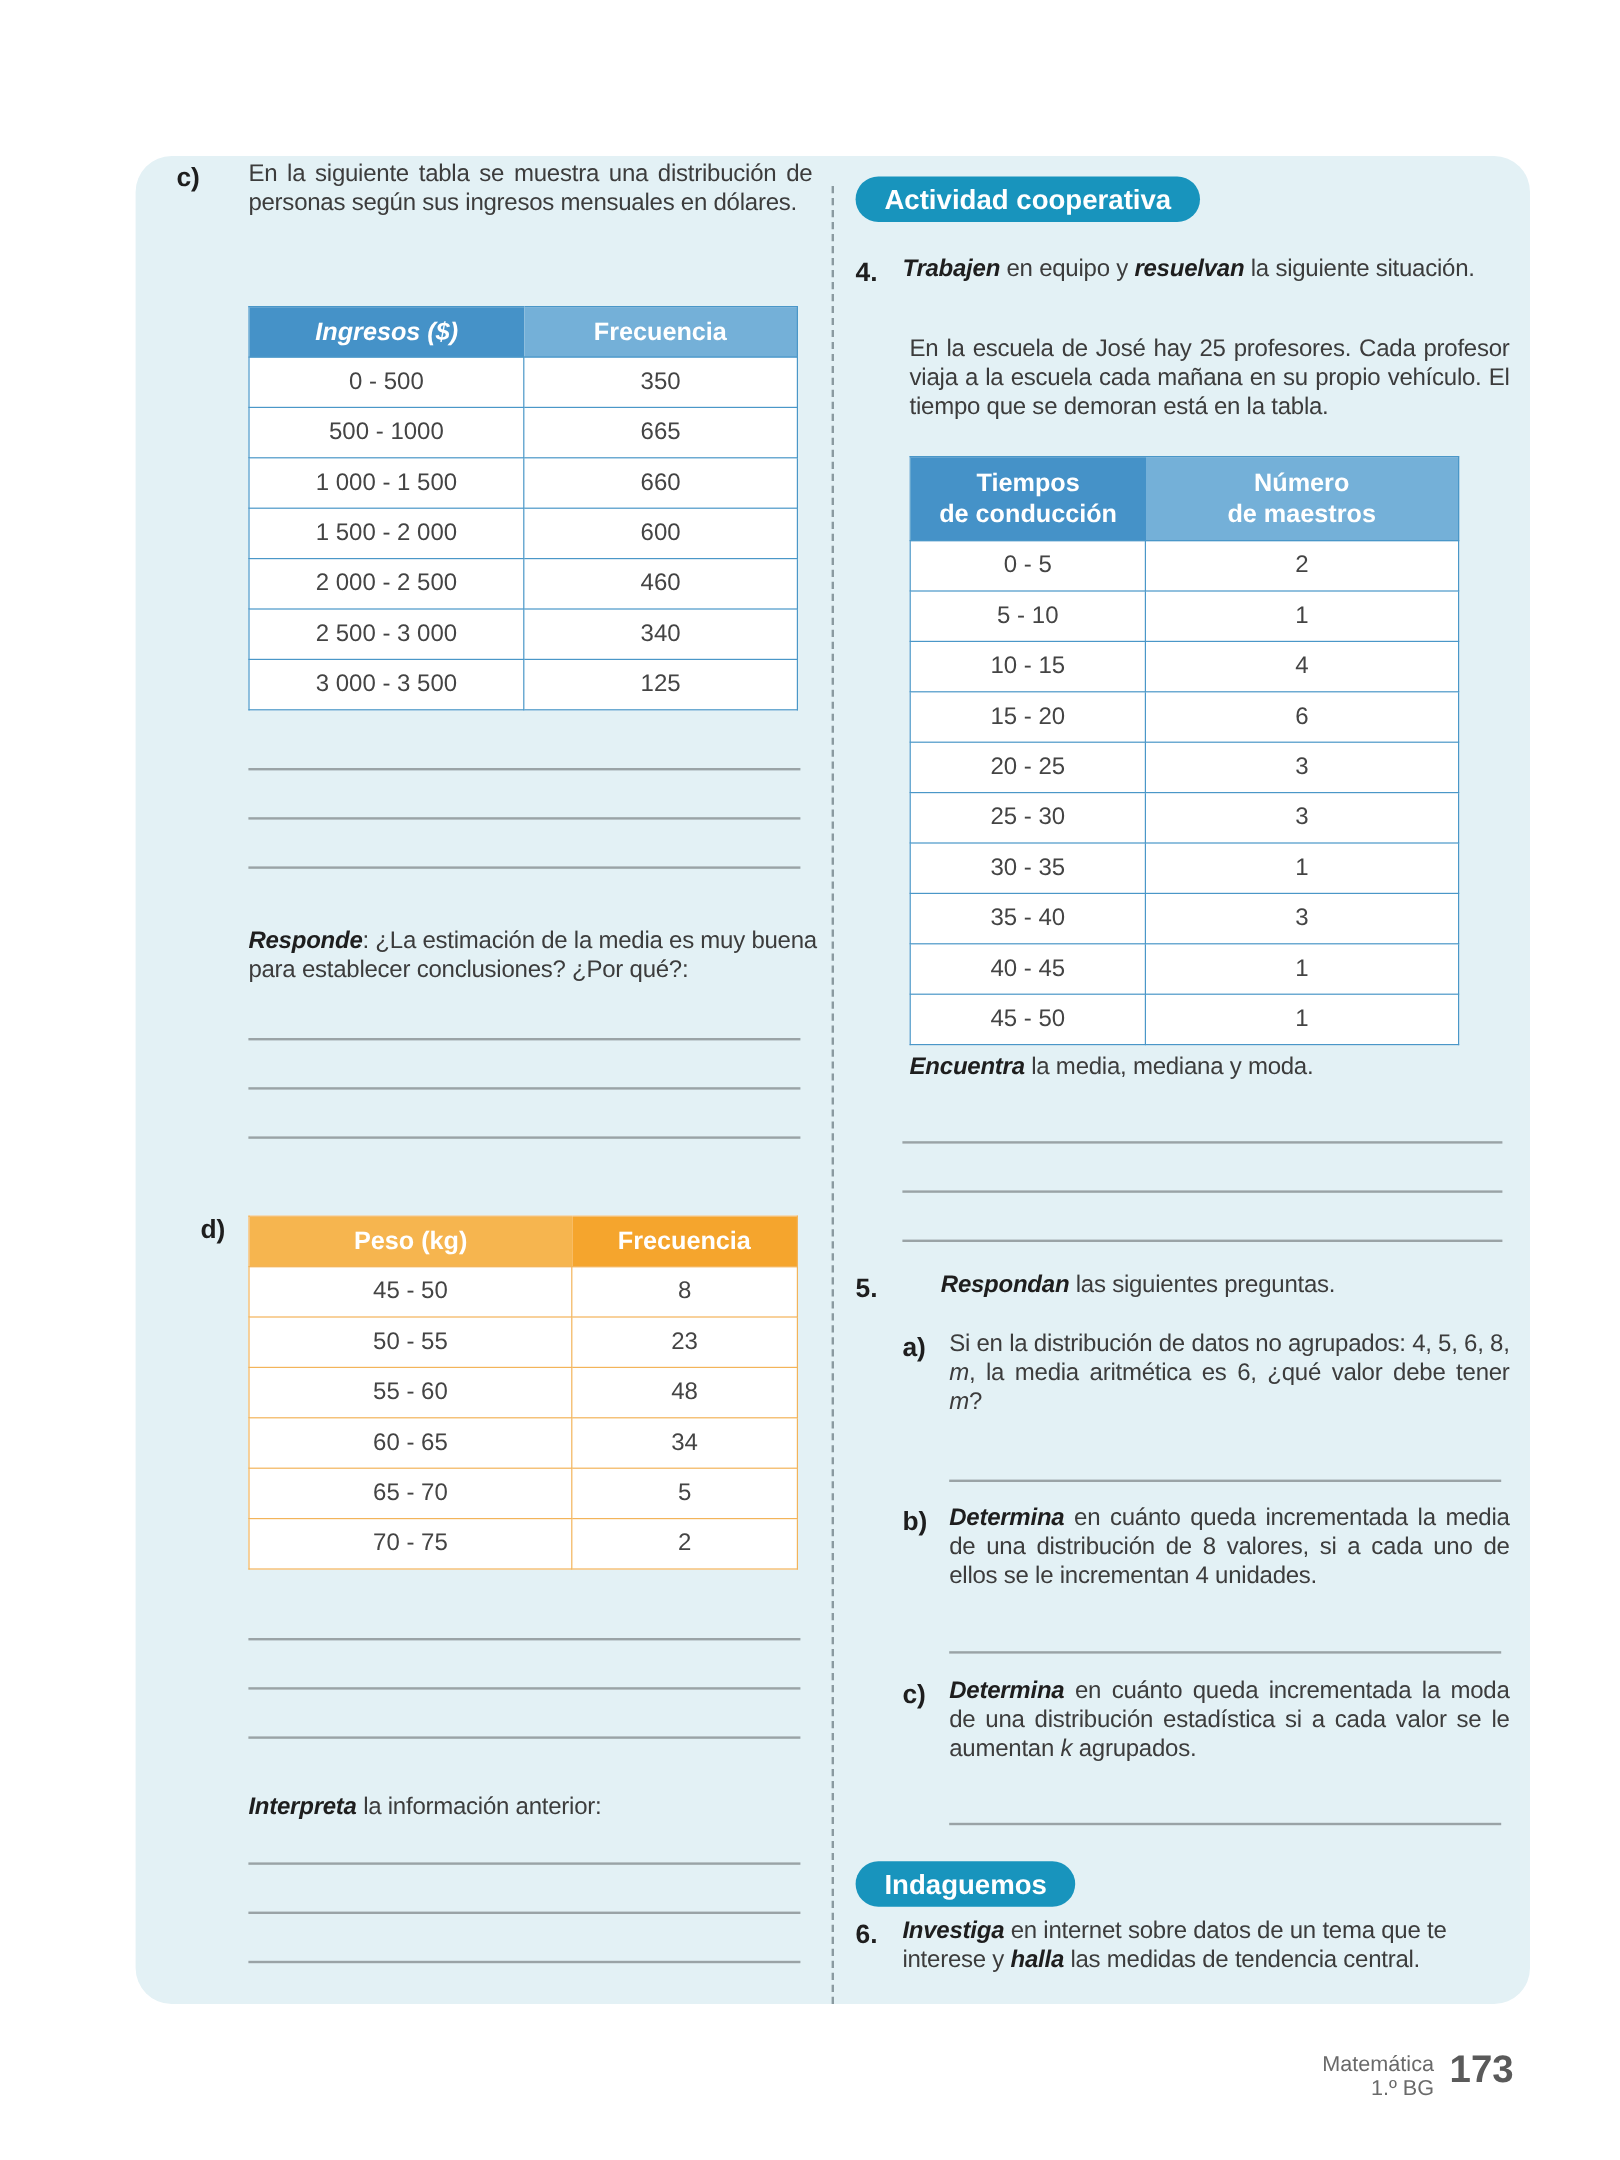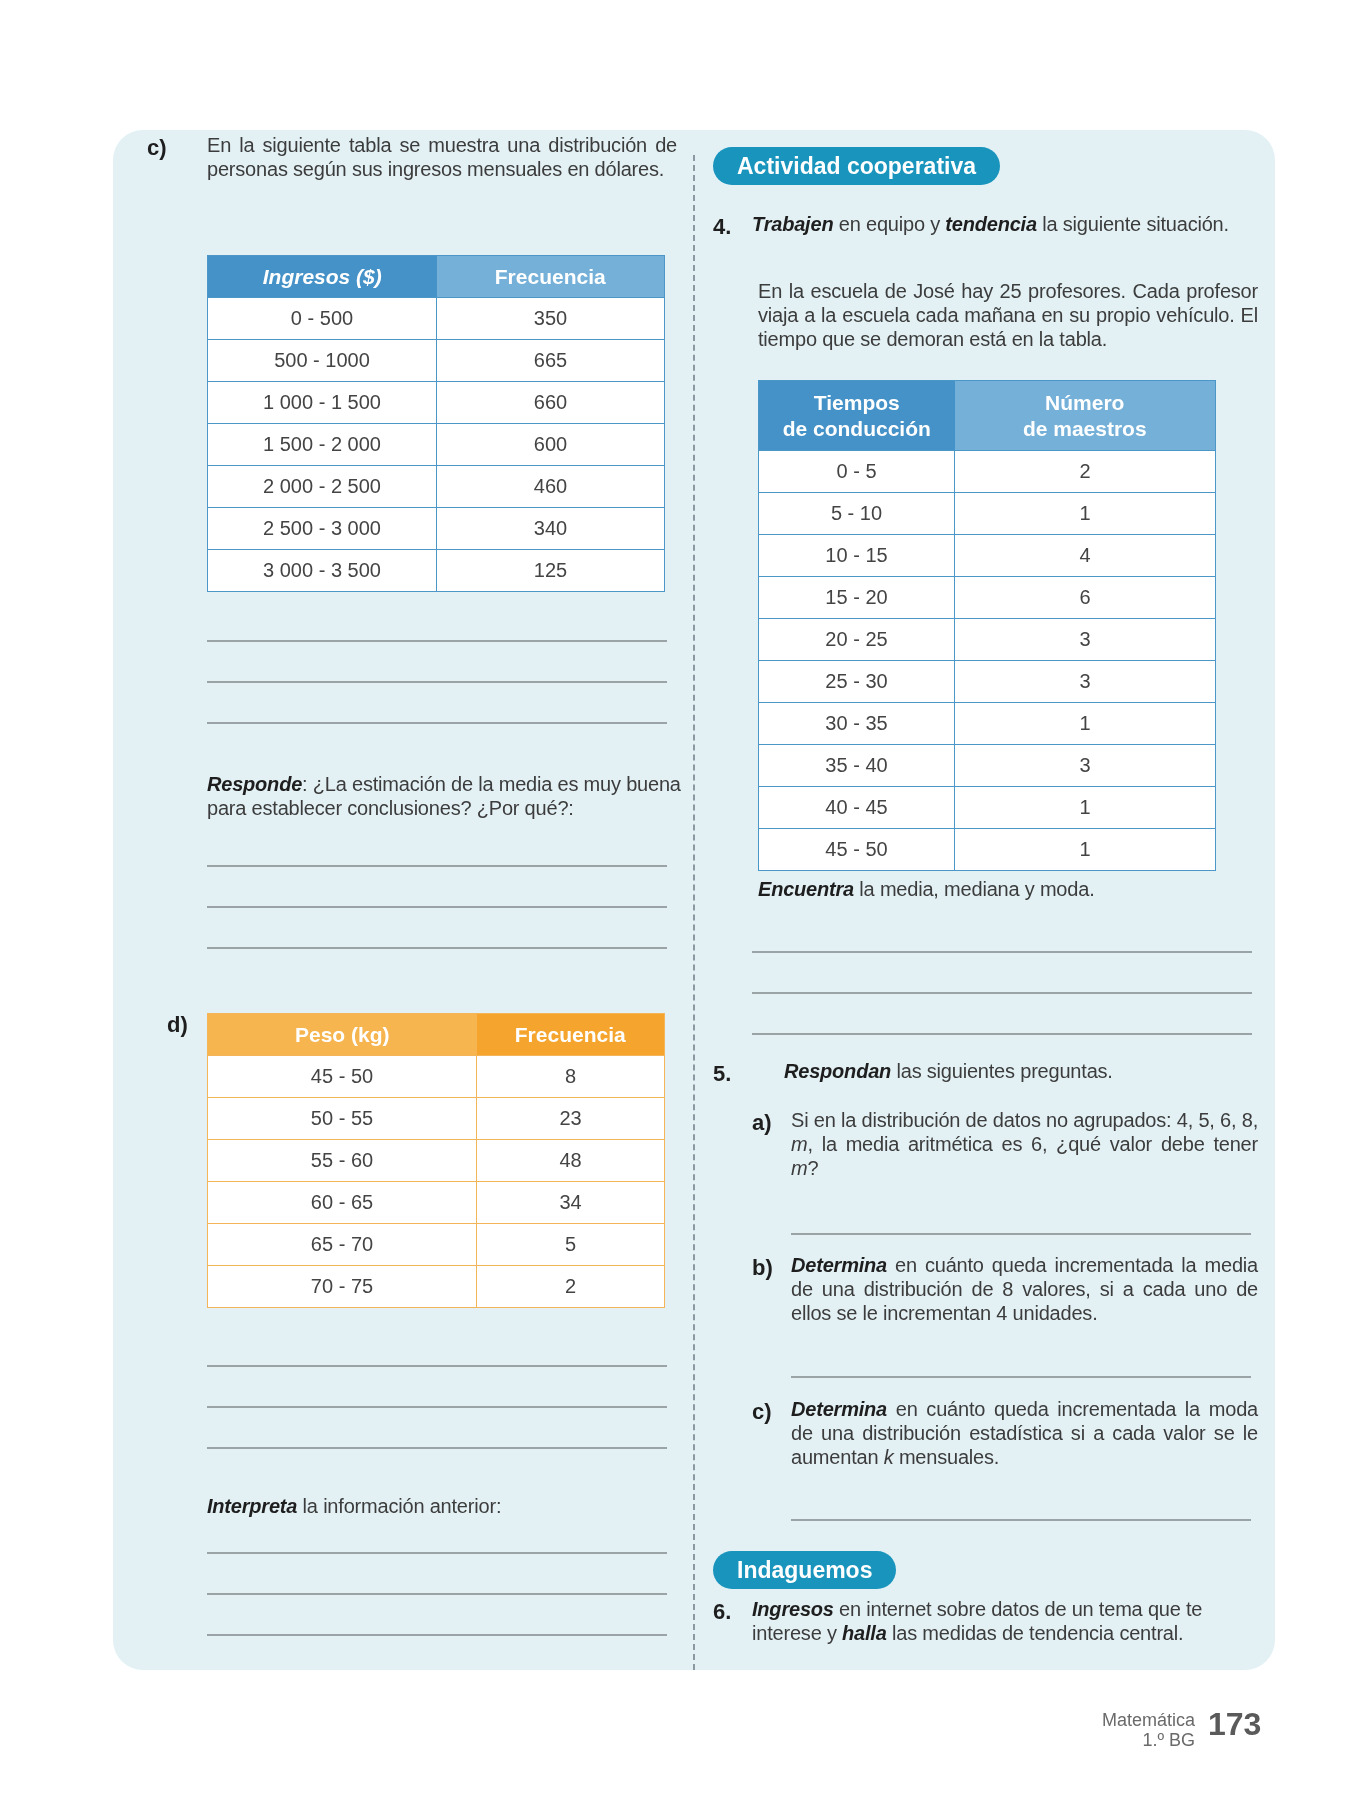--- a/index.html
+++ b/index.html
@@ -136,21 +136,21 @@
 
 <div class="abs txt" style="left:207px; top:1494px; width:470px;"><span class="b">Interpreta</span><span> la información anterior:</span></div>
 
 <div class="line" style="left:207px; top:1552px; width:460px;"></div>
 <div class="line" style="left:207px; top:1593px; width:460px;"></div>
 <div class="line" style="left:207px; top:1634px; width:460px;"></div>
 
 <div class="pill" style="left:713px; top:147px;">Actividad cooperativa</div>
 
 <div class="abs label" style="left:713px; top:212px; line-height:30px;">4.</div>
-<div class="abs txt" style="left:752px; top:212px; width:480px;"><span class="b">Trabajen</span><span> en equipo y </span><span class="b">tendencia</span><span> la siguiente situación.</span></div>
+<div class="abs txt" style="left:752px; top:212px; width:480px;"><span class="b">Trabajen</span><span> en equipo y </span><span class="b">resuelvan</span><span> la siguiente situación.</span></div>
 
 <div class="abs txt justify" style="left:758px; top:279px; width:500px;">En la escuela de José hay 25 profesores. Cada profesor viaja a la escuela cada mañana en su propio vehículo. El tiempo que se demoran está en la tabla.</div>
 
 <table class="dt blue" style="left:758px; top:380px; width:458px;">
   <thead>
     <tr style="height:70px;">
       <th class="h1" style="width:196px; line-height:26px;">
           <div>Tiempos</div>
           <div>de conducción</div>
         </th>
@@ -215,25 +215,25 @@
 
 <div class="abs label" style="left:752px; top:1108px; line-height:30px;">a)</div>
 <div class="abs txt justify" style="left:791px; top:1108px; width:467px;"><span>Si en la distribución de datos no agrupados: 4, 5, 6, 8, </span><i>m</i><span>, la media aritmética es 6, ¿qué valor debe tener </span><i>m</i><span>?</span></div>
 <div class="line" style="left:791px; top:1233px; width:460px;"></div>
 
 <div class="abs label" style="left:752px; top:1253px; line-height:30px;">b)</div>
 <div class="abs txt justify" style="left:791px; top:1253px; width:467px;"><span class="b">Determina</span><span> en cuánto queda incrementada la media de una distribución de 8 valores, si a cada uno de ellos se le incrementan 4 unidades.</span></div>
 <div class="line" style="left:791px; top:1376px; width:460px;"></div>
 
 <div class="abs label" style="left:752px; top:1397px; line-height:30px;">c)</div>
-<div class="abs txt justify" style="left:791px; top:1397px; width:467px;"><span class="b">Determina</span><span> en cuánto queda incrementada la moda de una distribución estadística si a cada valor se le aumentan </span><i>k</i><span> mensuales.</span></div>
+<div class="abs txt justify" style="left:791px; top:1397px; width:467px;"><span class="b">Determina</span><span> en cuánto queda incrementada la moda de una distribución estadística si a cada valor se le aumentan </span><i>k</i><span> agrupados.</span></div>
 <div class="line" style="left:791px; top:1519px; width:460px;"></div>
 
 <div class="pill" style="left:713px; top:1551px;">Indaguemos</div>
 
 <div class="abs label" style="left:713px; top:1597px; line-height:30px;">6.</div>
-<div class="abs txt" style="left:752px; top:1597px; width:510px;"><span class="b">Ingresos</span><span> en internet sobre datos de un tema que te interese y </span><span class="b">halla</span><span> las medidas de tendencia central.</span></div>
+<div class="abs txt" style="left:752px; top:1597px; width:510px;"><span class="b">Investiga</span><span> en internet sobre datos de un tema que te interese y </span><span class="b">halla</span><span> las medidas de tendencia central.</span></div>
 
 <div class="footer-subject">
   <div>Matemática</div>
   <div>1.º BG</div>
 </div>
 <div class="footer-page">173</div>
 
 </body></html>

